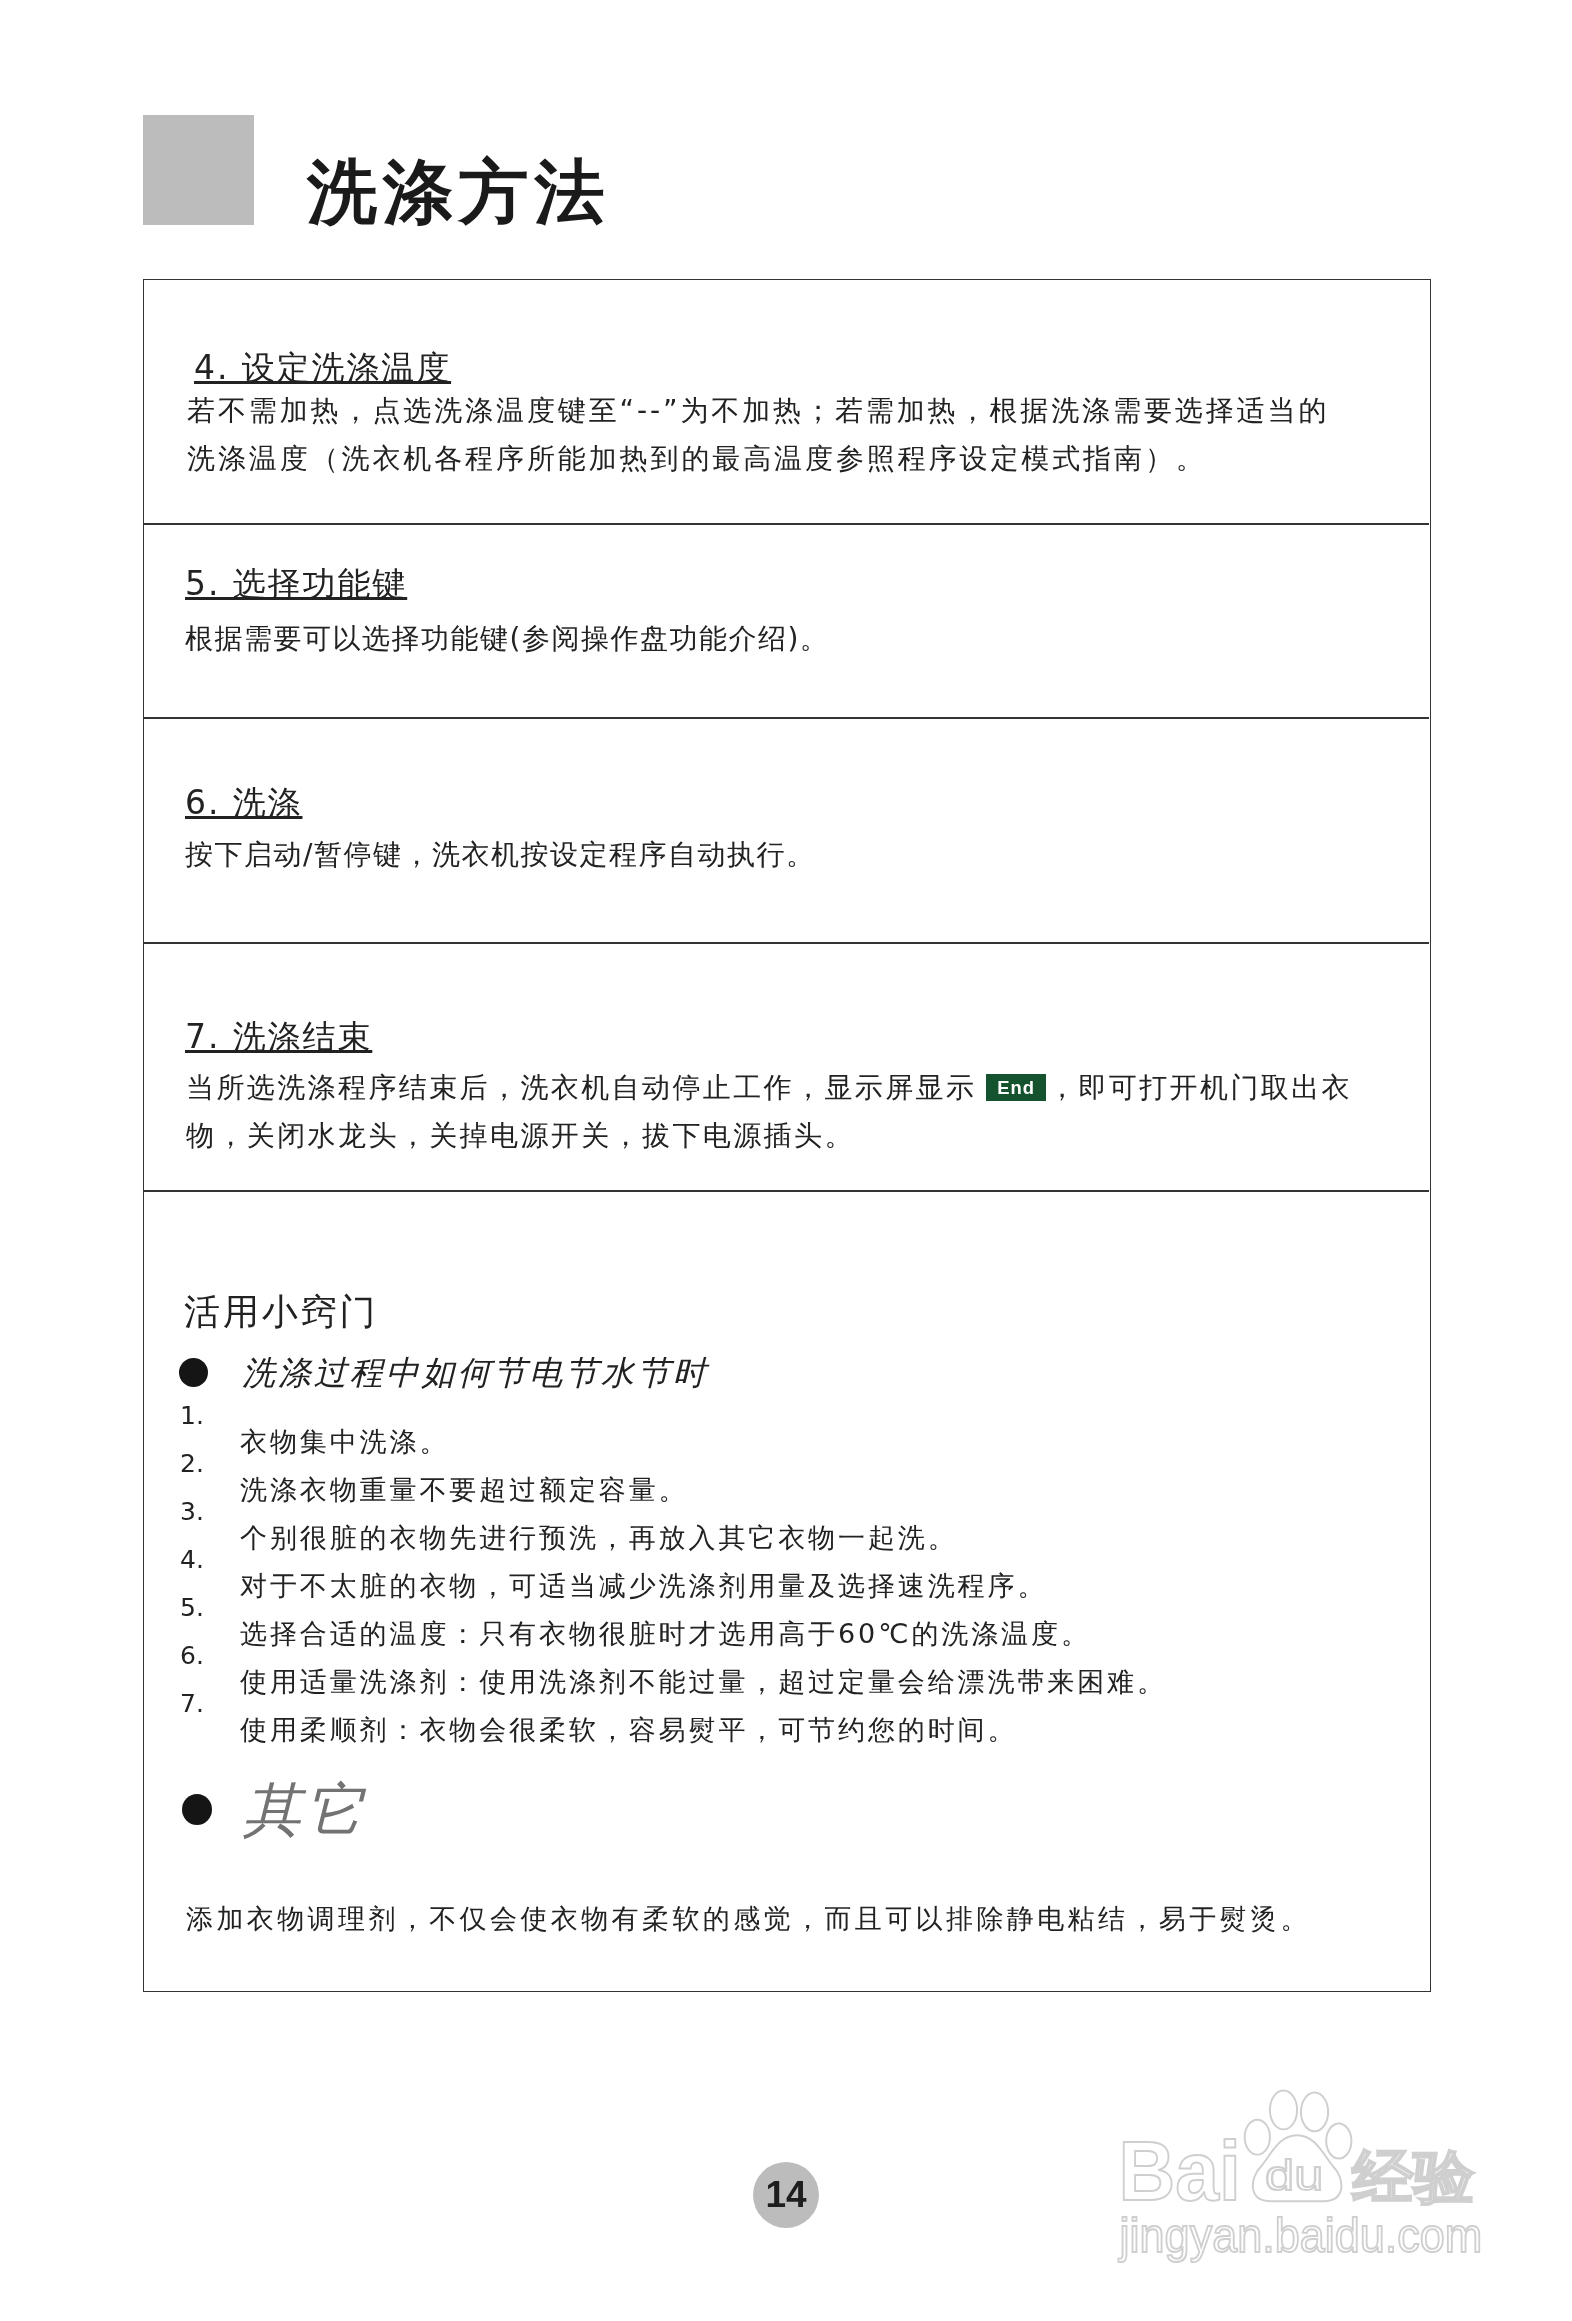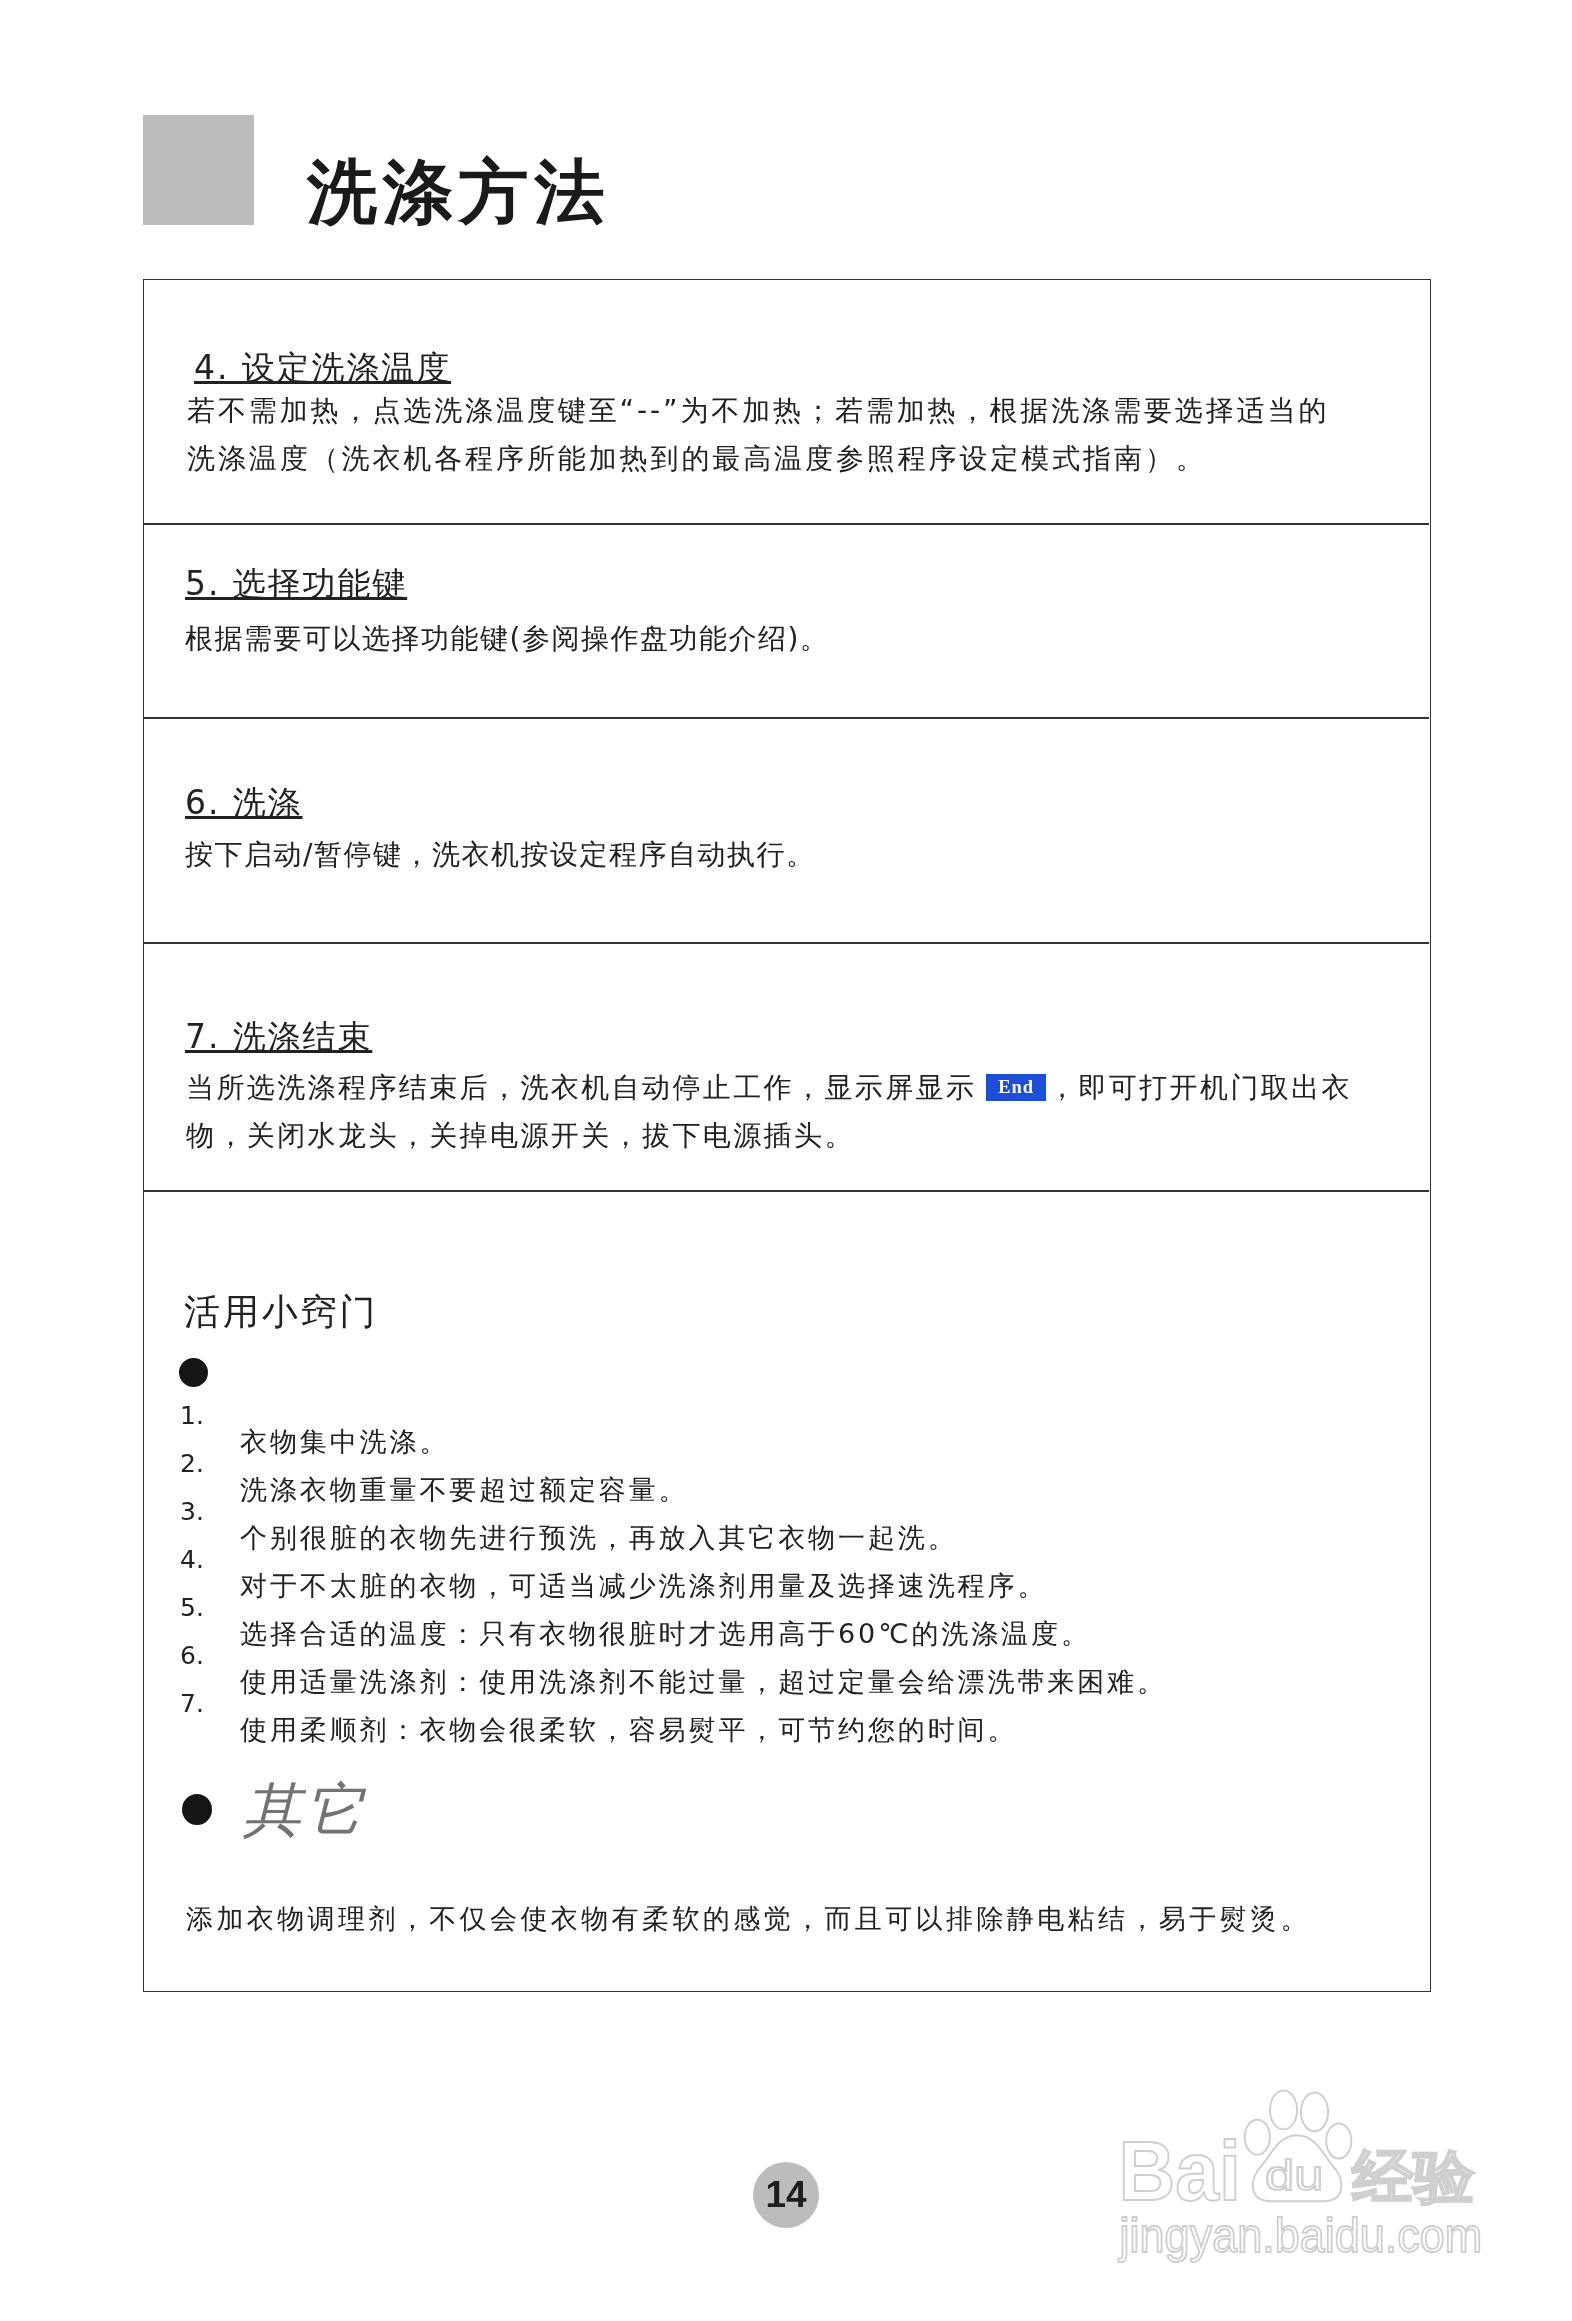--- a/index.html
+++ b/index.html
@@ -27,22 +27,22 @@
   .step-body { font-size: 28px; line-height: 48px; color: #222; }
   .step-body .line { display: block; white-space: nowrap; }
   .s4 { letter-spacing: 2.9px; }
   .s5, .s6 { letter-spacing: 1.5px; }
   .s7 { letter-spacing: 2.4px; }
 
   .end-badge {
     display: inline-block; vertical-align: middle;
     width: 60px; height: 27px; line-height: 27px;
     margin: -3.9px 1.9px 0 9.7px;
-    background: #1d4ed8; color: #ffffff;
-    font-family: Liberation Serif, serif; font-weight: bold; font-size: 18.4px;
+    background: #14532d; color: #ffffff;
+    font-family: Liberation Sans, sans-serif; font-weight: bold; font-size: 18.4px;
     text-align: center; letter-spacing: 1px;
   }
 
   .tips-title { left: 184px; top: 1261px; font-size: 36px; line-height: 49px; letter-spacing: 2.9px; color: #222; margin-top: 26px; }
   .bullet { position: absolute; background: #151515; border-radius: 50%; }
   .bullet-heading { font-size: 33px; line-height: 39px; letter-spacing: 2.9px; font-style: italic; color: #222; }
   .tip-list { position: absolute; left: 180px; top: 1392px; }
   .tip-row { position: relative; height: 48px; line-height: 48px; font-size: 27px; white-space: nowrap; }
   .tip-num { position: absolute; left: 0; top: 0; font-size: 25px; }
   .tip-text { position: absolute; left: 60px; top: 0; letter-spacing: 2.9px; margin-top: 26px; }
@@ -90,20 +90,21 @@
 
   <div class="abs step-heading" style="left:185px; top:1017px;">7. 洗涤结束</div>
   <div class="abs step-body s7" style="left:186px; top:1064px;">
     <span class="line"><span>当所选洗涤程序结束后，洗衣机自动停止工作，显示屏显示</span><span class="end-badge">End</span><span>，即可打开机门取出衣</span></span>
     <span class="line">物，关闭水龙头，关掉电源开关，拔下电源插头。</span>
   </div>
 
   <div class="abs tips-title">活用小窍门</div>
 
   <div class="bullet" style="left:179px; top:1358px; width:29px; height:29px;"></div>
+  <div class="abs bullet-heading" style="left:242px; top:1353px;">洗涤过程中如何节电节水节时</div>
 
   <div class="tip-list">
     <div class="tip-row">
       <span class="tip-num">1.</span>
       <span class="tip-text">衣物集中洗涤。</span>
     </div>
     <div class="tip-row">
       <span class="tip-num">2.</span>
       <span class="tip-text">洗涤衣物重量不要超过额定容量。</span>
     </div>

